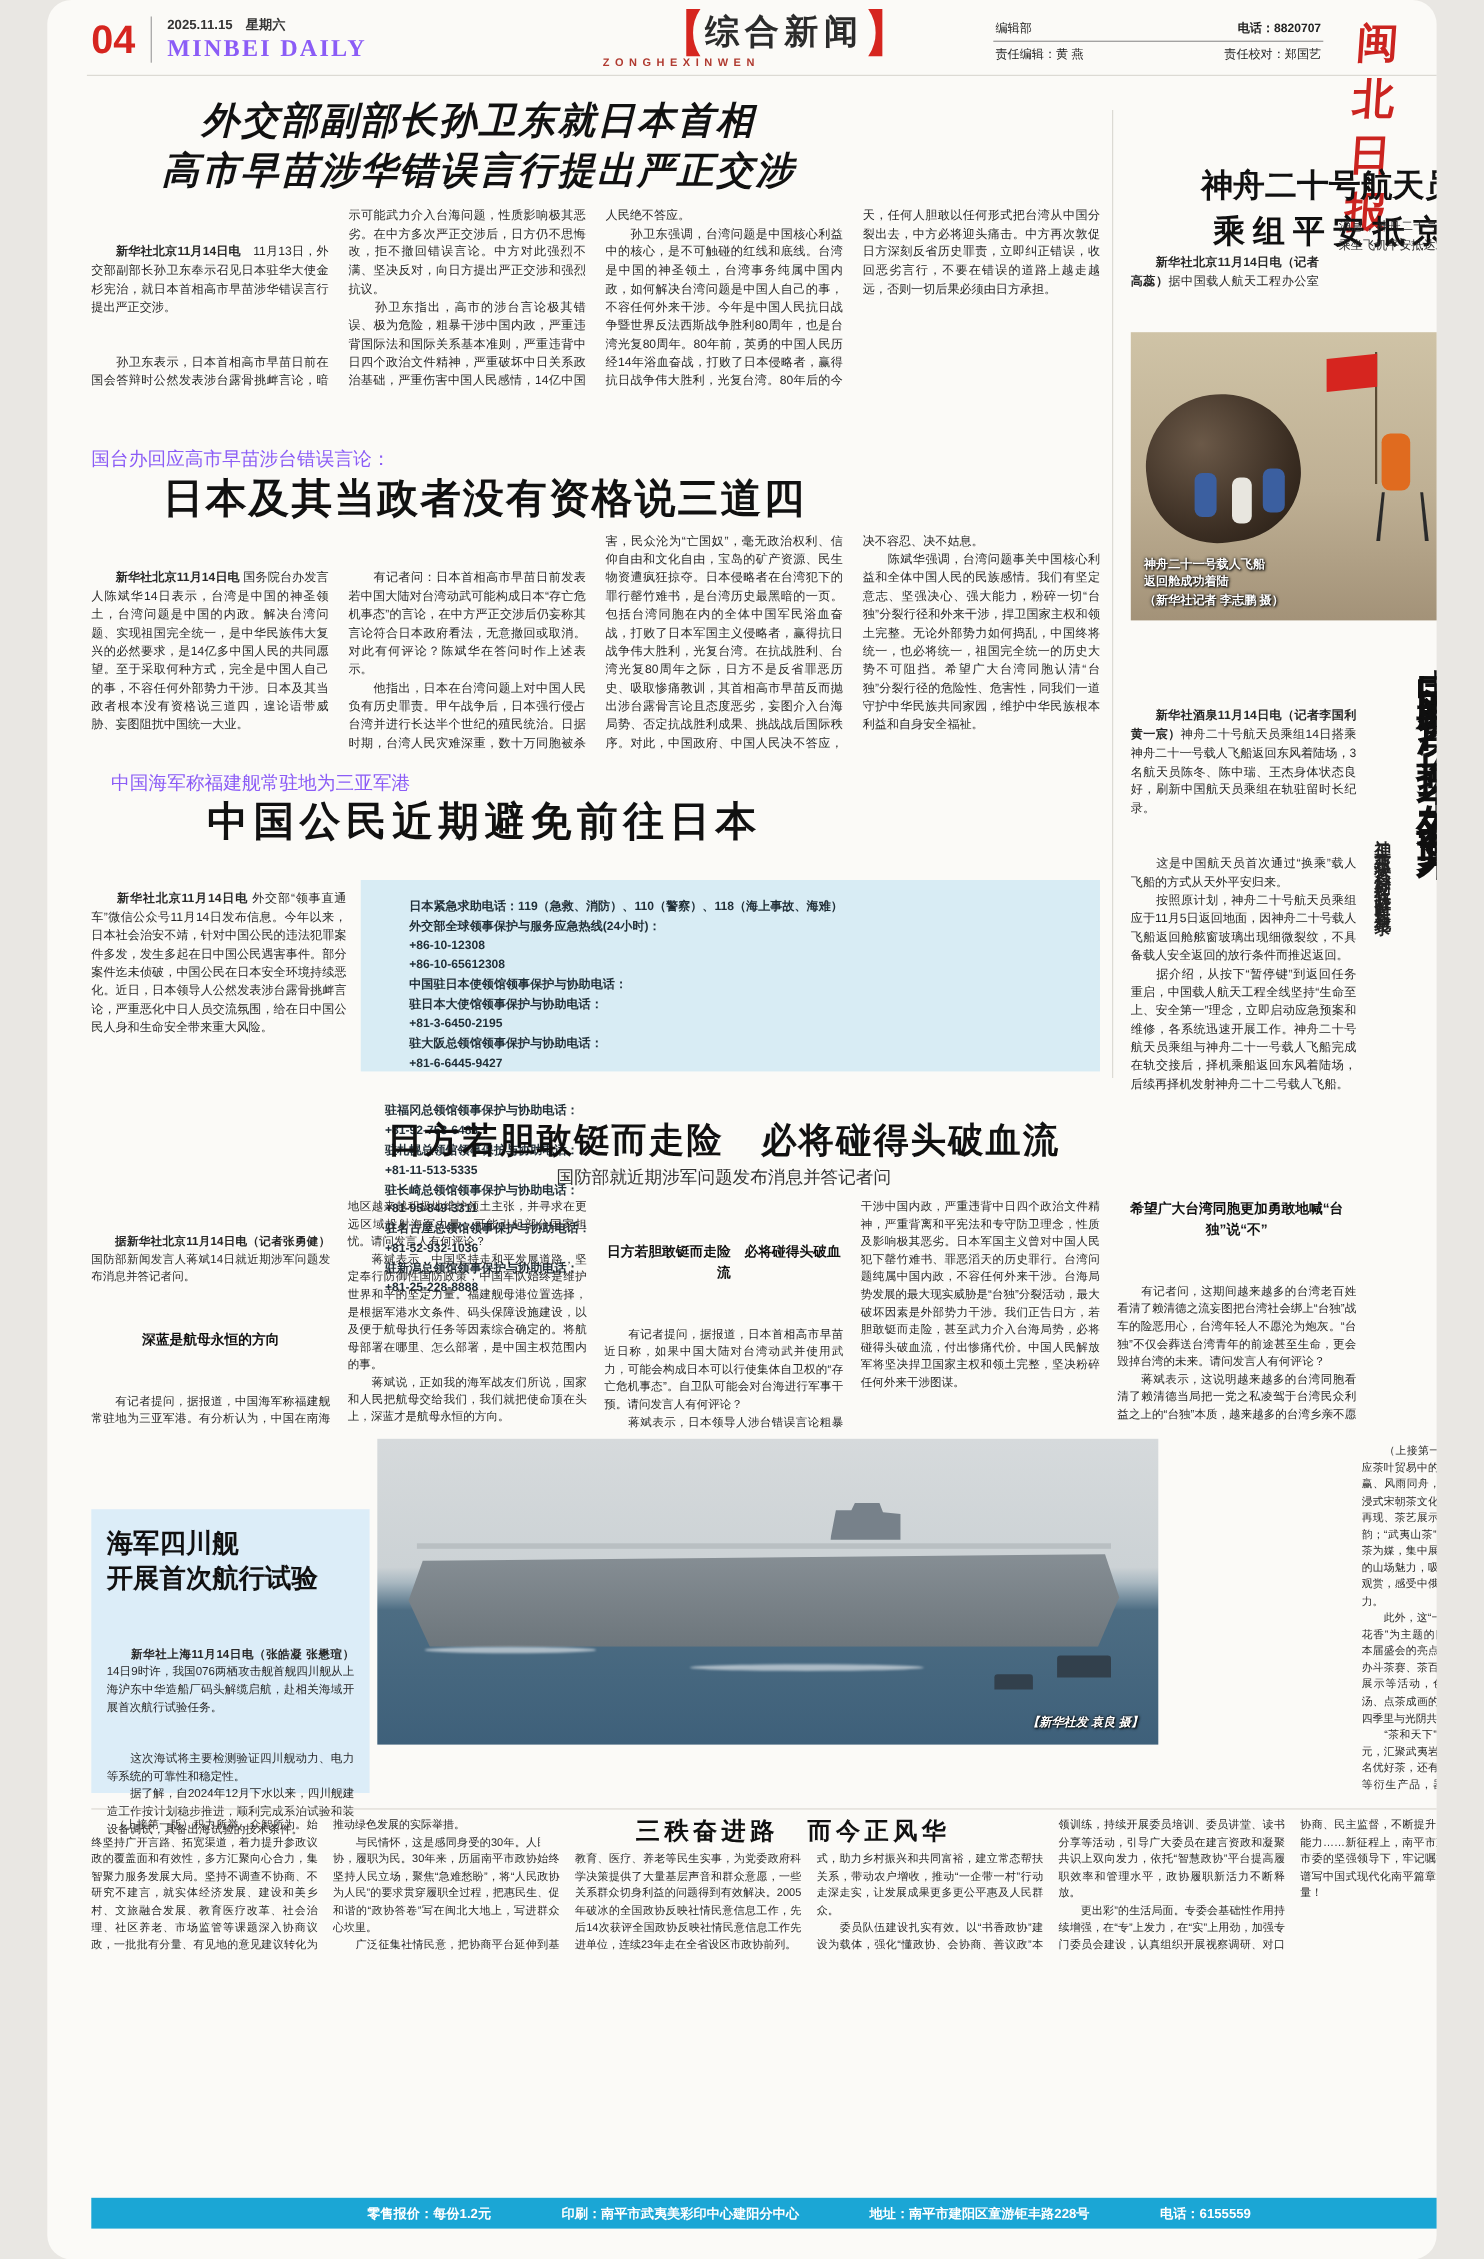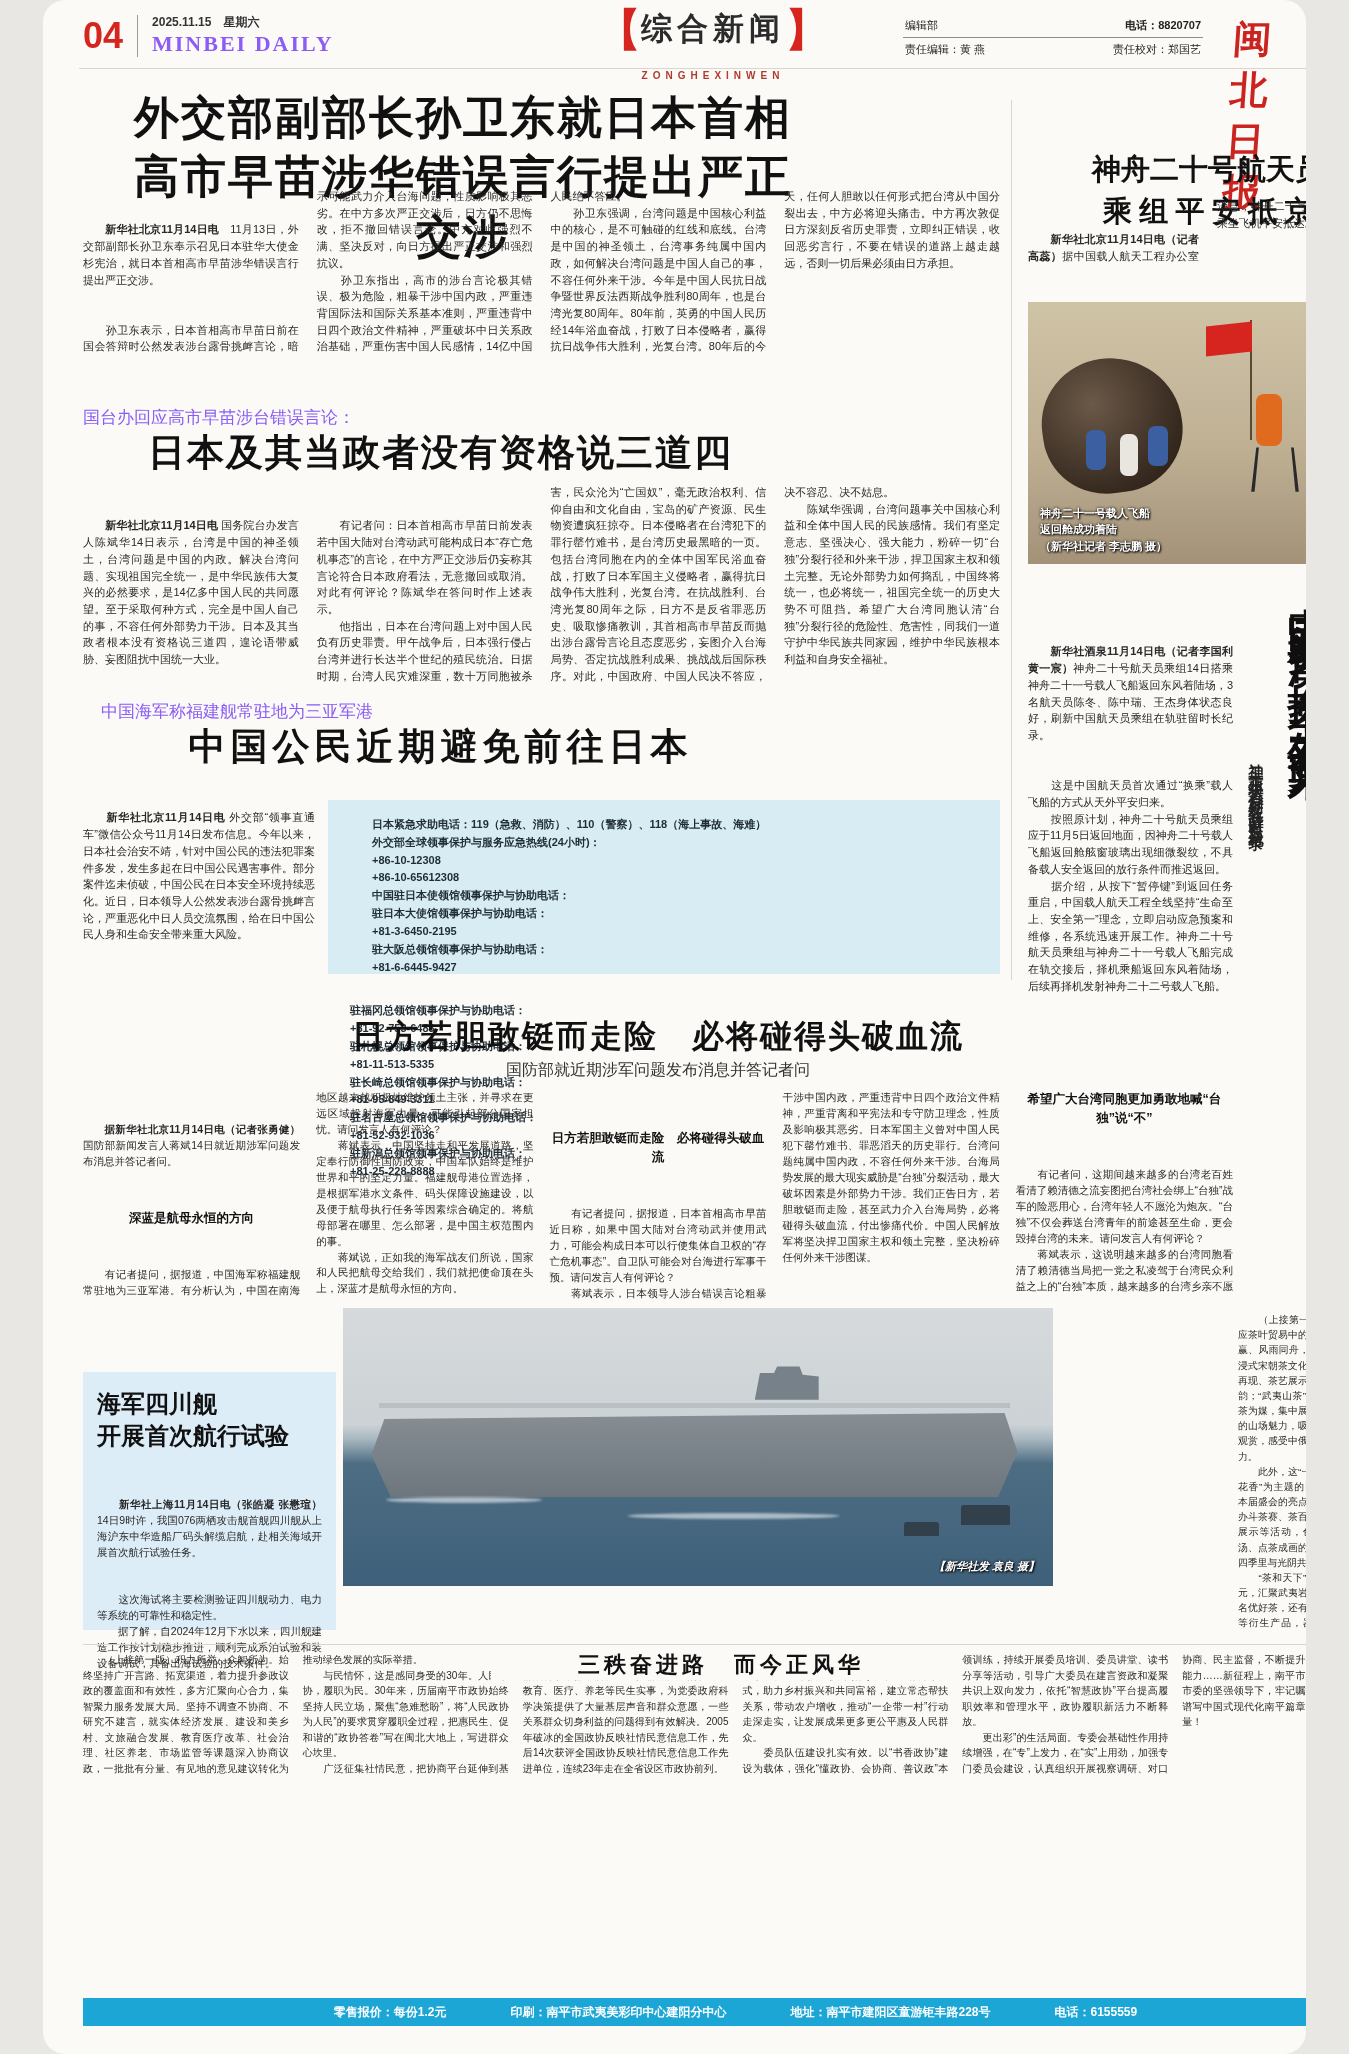--- a/index.html
+++ b/index.html
@@ -17,21 +17,21 @@
   .hl{font-weight:700;color:#111;text-align:center;}
   .kicker{font-size:17px;color:#8b5cf6;}
   .inline-sub{font-weight:700;font-size:12.5px;text-align:center;margin:7px 0;color:#111;}
   
   .pagenum{font-size:36px;font-weight:800;color:#d6251f;font-family:"Liberation Sans",sans-serif;}
   .hdr-vline{width:1px;background:#9a9a9a;}
   .date-line{font-size:12px;color:#333;font-weight:700;}
   .paper-en{font-size:22px;font-weight:700;letter-spacing:2px;color:#8b5cf6;font-family:"Liberation Serif",serif;}
   .bracket{color:#d6251f;font-weight:900;font-size:44px;line-height:36px;vertical-align:-6px;}
   .section-cn{font-size:31px;font-weight:800;letter-spacing:5px;color:#2b2b2b;}
-  .section-en{font-size:10px;letter-spacing:5px;color:#b03a30;text-align:center;margin-top:20px;font-weight:700;}
+  .section-en{font-size:10px;letter-spacing:5px;color:#b03a30;text-align:left;margin-top:2px;font-weight:700;}
   .edbox{font-size:11px;color:#222;}
   .edrow{display:flex;justify-content:space-between;padding:4px 2px;}
   .masthead{font-size:38px;font-weight:800;color:#cb2420;font-family:"Liberation Serif",serif;
             transform:skewX(-4deg);letter-spacing:3px;}
   .hairline{background:#d9d6d0;}
   
   .hotbox{background:#d8ecf4;display:flex;gap:26px;padding:16px 22px;box-sizing:border-box;flex-direction:column;}
   .hotcol{font-size:11px;line-height:1.62;color:#1f2d36;white-space:pre-wrap;font-weight:600;flex:1;}
   
   .photo{overflow:hidden;}
@@ -97,21 +97,21 @@
     </div>
     <div class="edrow">
       <span>责任编辑：黄 燕</span>
       <span>责任校对：郑国艺</span>
     </div>
   </div>
 
   <div class="abs masthead" style="left:1185px;top:14px;">闽北日报</div>
   <div class="abs hairline" style="left:36px;top:68px;width:1309px;height:1px;"></div>
 
-  <div class="abs hl" style="left:70px;top:88px;width:700px;font-size:45px;line-height:1.32;letter-spacing:2px;">
+  <div class="abs hl" style="left:42px;top:88px;width:700px;font-size:34px;line-height:1.32;letter-spacing:2px;font-style:italic;">
     <div>外交部副部长孙卫东就日本首相</div>
     <div>高市早苗涉华错误言行提出严正交涉</div>
   </div>
   <div class="abs body-text cols-4" style="left:40px;top:188px;width:917px;height:212px;">
     <p class="para"><span class="byline">　　新华社北京11月14日电</span><span>　11月13日，外交部副部长孙卫东奉示召见日本驻华大使金杉宪治，就日本首相高市早苗涉华错误言行提出严正交涉。</span></p>
     <div>　　孙卫东表示，日本首相高市早苗日前在国会答辩时公然发表涉台露骨挑衅言论，暗示可能武力介入台海问题，性质影响极其恶劣。在中方多次严正交涉后，日方仍不思悔改，拒不撤回错误言论。中方对此强烈不满、坚决反对，向日方提出严正交涉和强烈抗议。
 　　孙卫东指出，高市的涉台言论极其错误、极为危险，粗暴干涉中国内政，严重违背国际法和国际关系基本准则，严重违背中日四个政治文件精神，严重破坏中日关系政治基础，严重伤害中国人民感情，14亿中国人民绝不答应。
 　　孙卫东强调，台湾问题是中国核心利益中的核心，是不可触碰的红线和底线。台湾是中国的神圣领土，台湾事务纯属中国内政，如何解决台湾问题是中国人自己的事，不容任何外来干涉。今年是中国人民抗日战争暨世界反法西斯战争胜利80周年，也是台湾光复80周年。80年前，英勇的中国人民历经14年浴血奋战，打败了日本侵略者，赢得抗日战争伟大胜利，光复台湾。80年后的今天，任何人胆敢以任何形式把台湾从中国分裂出去，中方必将迎头痛击。中方再次敦促日方深刻反省历史罪责，立即纠正错误，收回恶劣言行，不要在错误的道路上越走越远，否则一切后果必须由日方承担。</div>
   </div>
 

